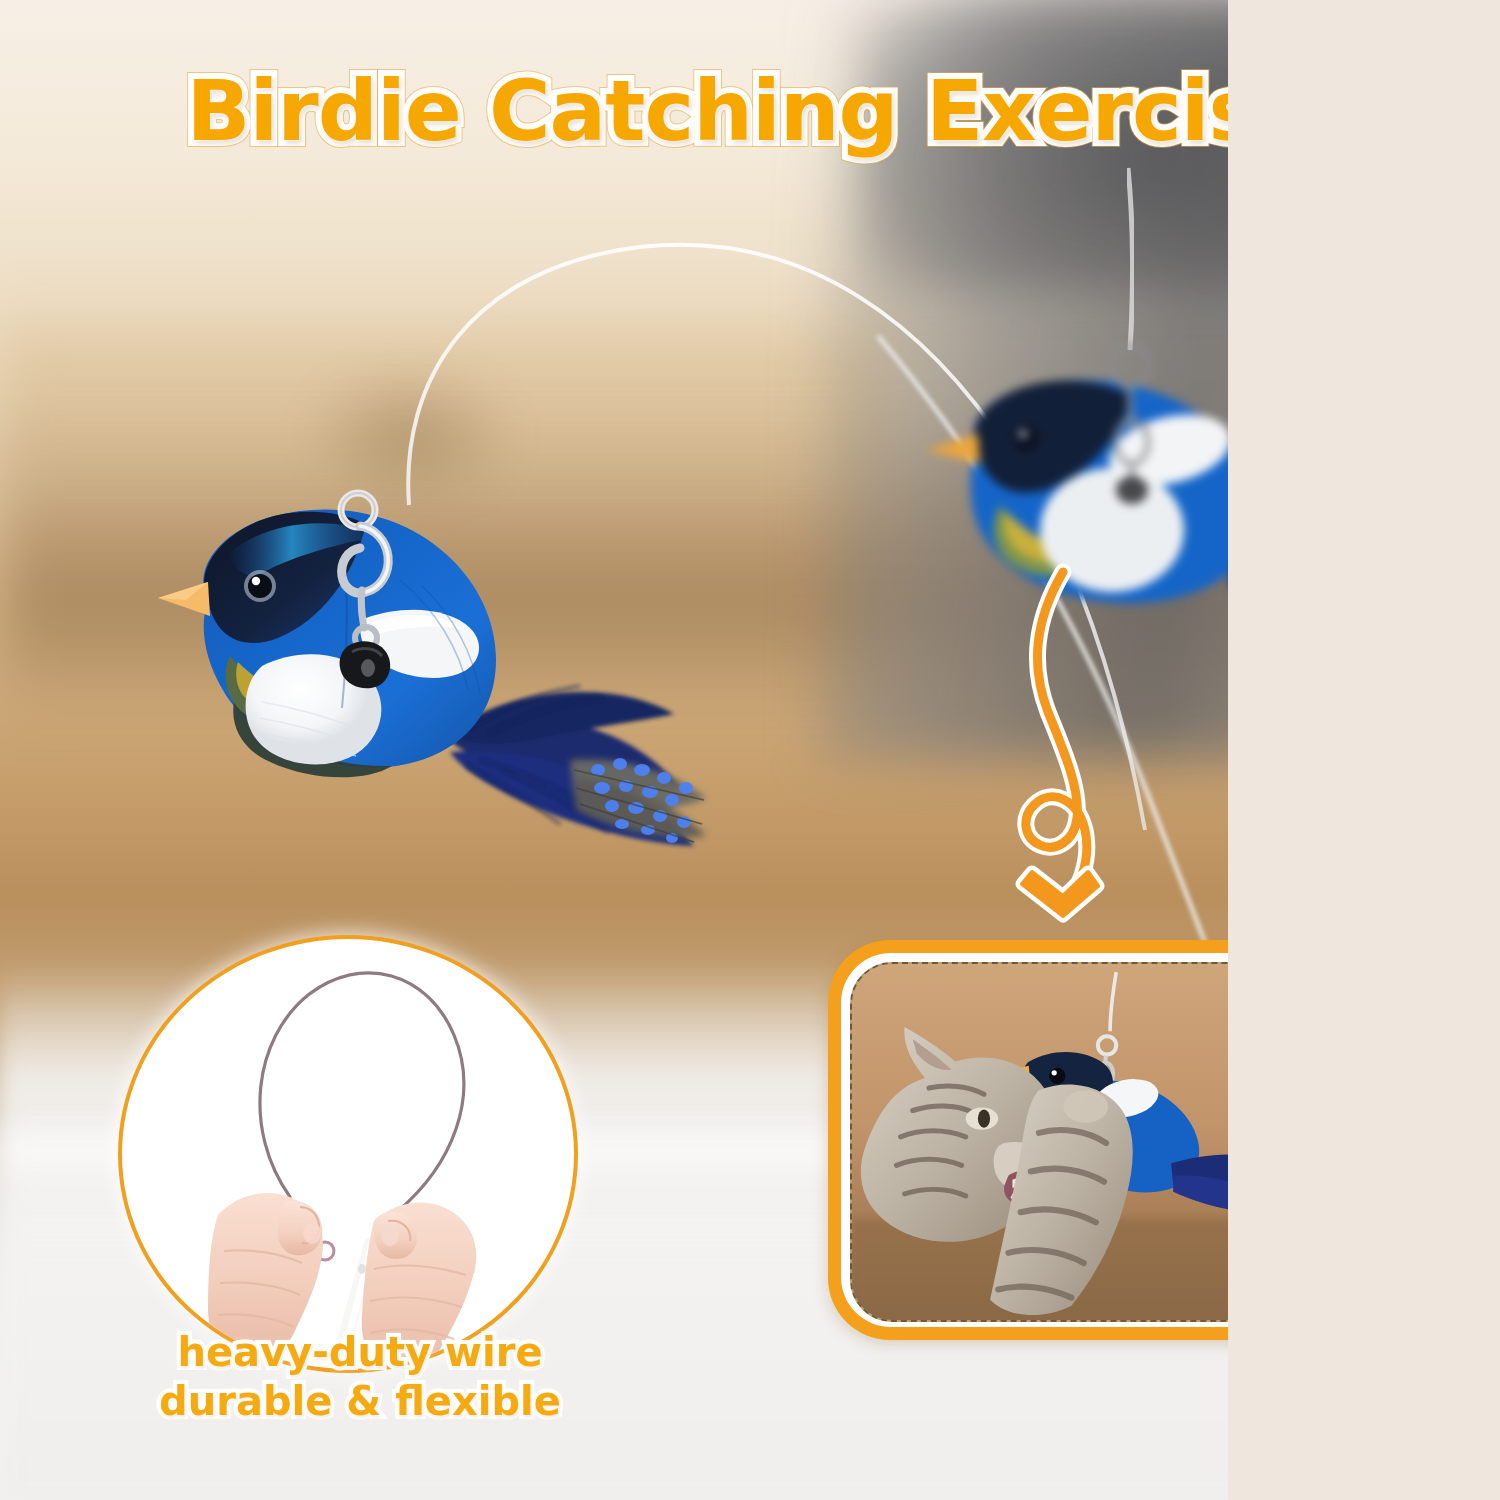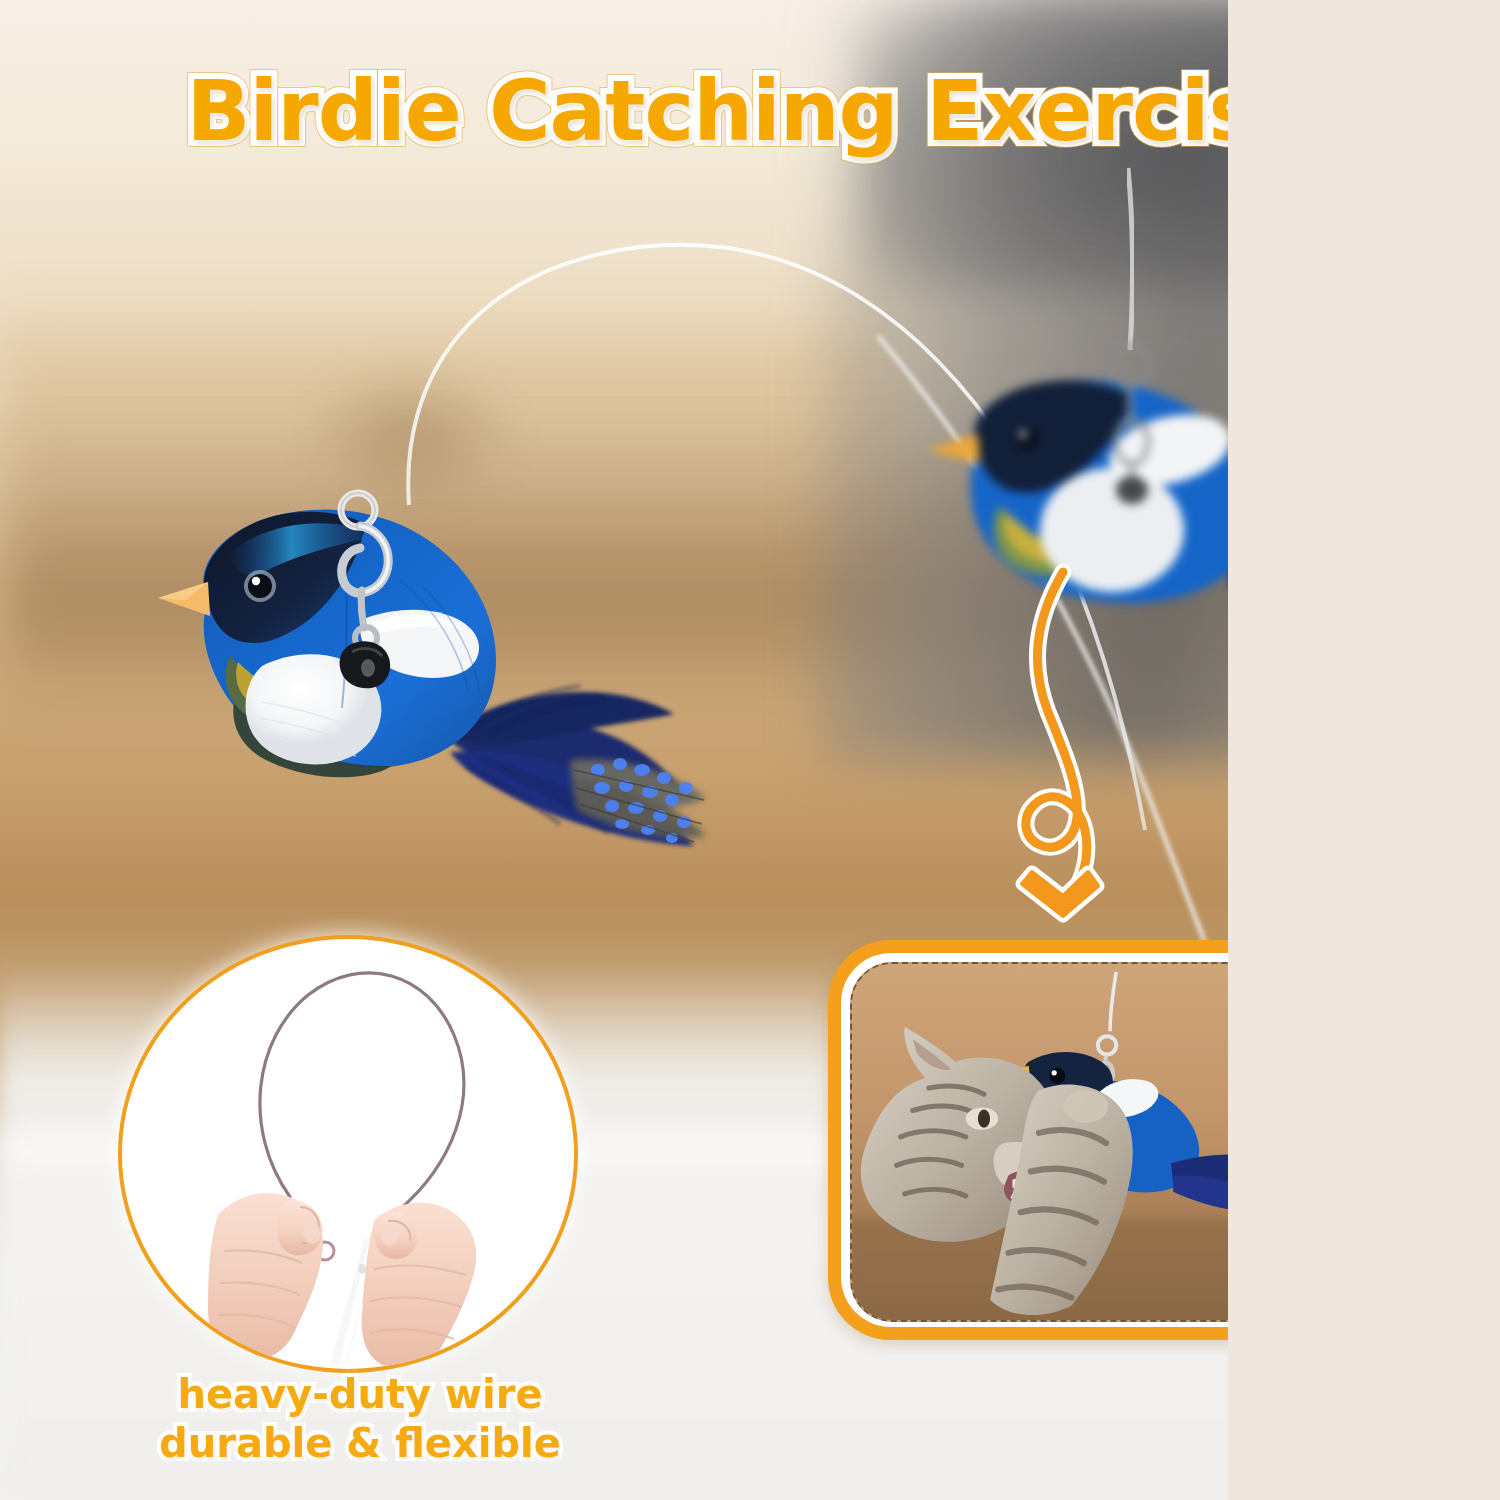--- a/index.html
+++ b/index.html
@@ -101,21 +101,21 @@
   .caption{
     position:absolute;text-align:center;
     font-family:"DejaVu Sans", sans-serif;
     font-weight:bold;font-size:40px;line-height:1.22;
     color:#f6aa12;
     -webkit-text-stroke:8px #ffffff;
     paint-order:stroke fill;
     text-shadow:0 0 3px #fff, 0 0 8px rgba(255,255,255,.95), 1px 2px 3px rgba(180,150,110,.30);
     white-space:pre-line;
   }
-  #caption-left{left:60px;top:1370px;width:600px;}
+  #caption-left{left:60px;top:1328px;width:600px;}
   #caption-right{left:800px;top:1370px;width:660px;}
 
   
   .inset-circle{
     position:absolute;left:118px;top:935px;width:452px;height:430px;
     border-radius:50%;
     background:#ffffff;
     border:4px solid #f0a01e;
     box-shadow:0 0 22px rgba(255,255,255,.9);
     overflow:hidden;

